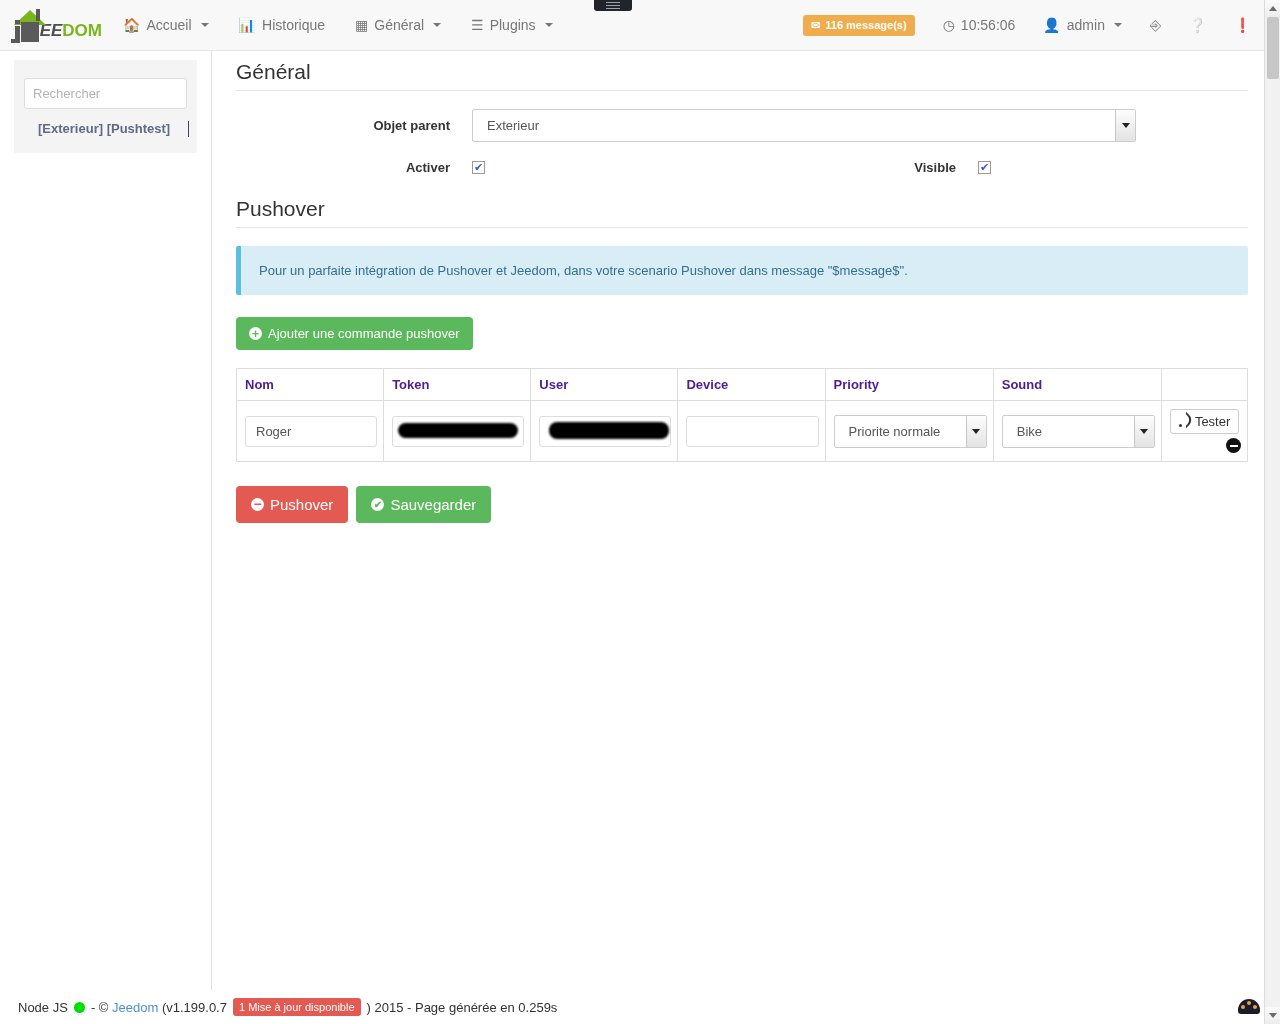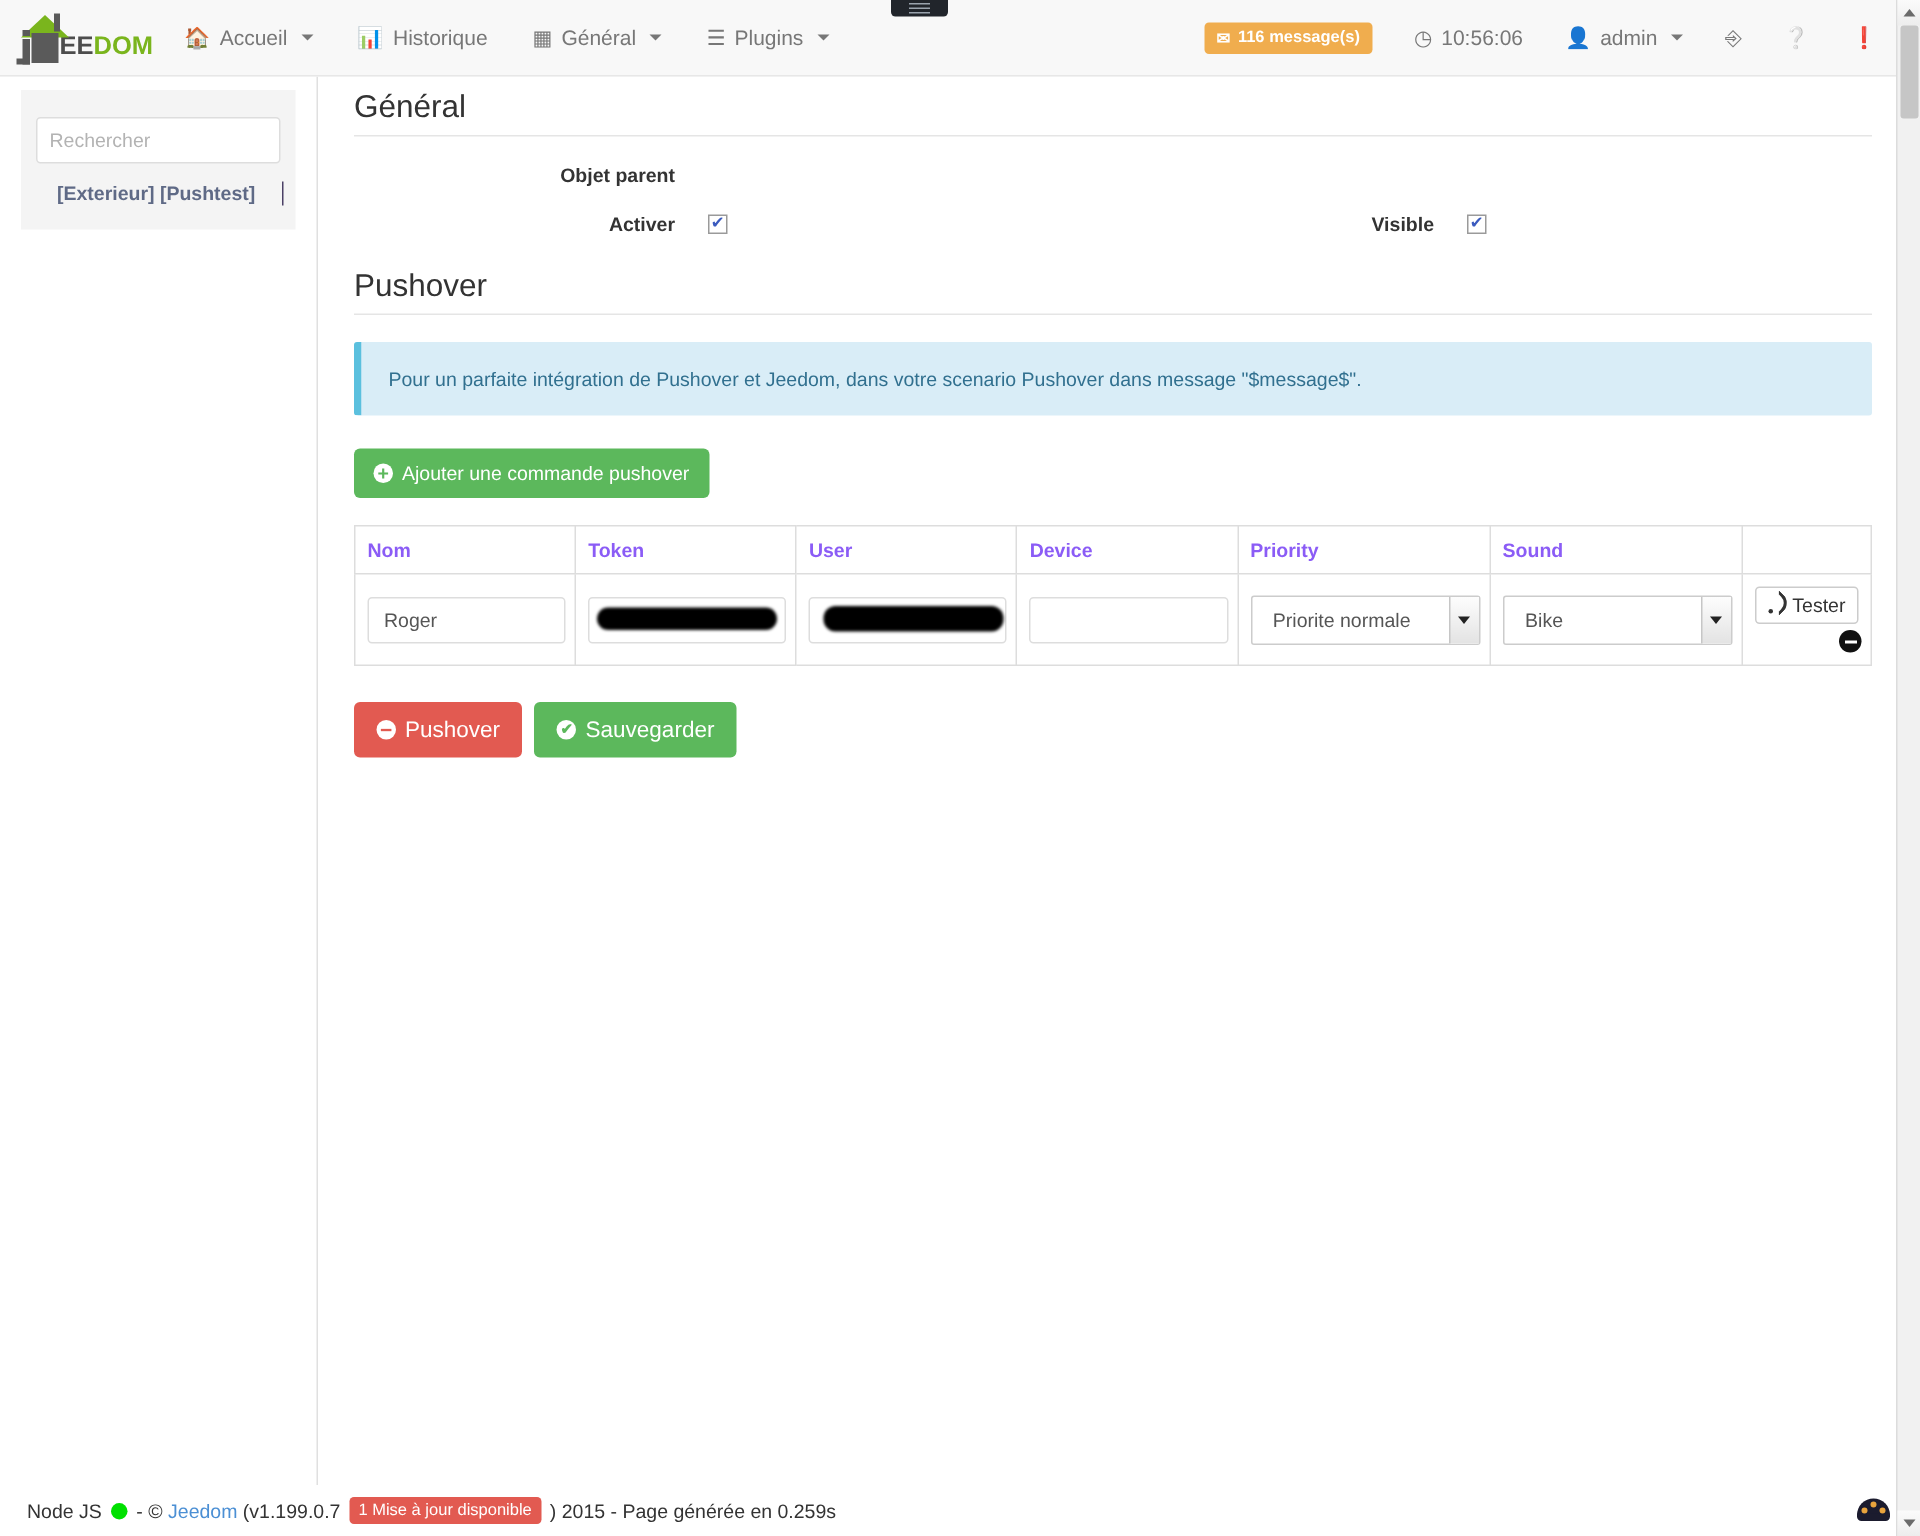--- a/index.html
+++ b/index.html
@@ -37,21 +37,21 @@
   .brand .chimney { position:absolute; left:26px; top:3px; width:4px; height:12px;
     background:#5a5a5a; }
   .brand .jstem { position:absolute; left:5px; top:20px; width:5px; height:17px;
     background:#5a5a5a; }
   .brand .jhook { position:absolute; left:1px; top:33px; width:9px; height:4px;
     background:#5a5a5a; }
   .brand .dot { position:absolute; left:5px; top:14px; width:5px; height:4px;
     background:#5a5a5a; }
   .brand .word { font-size:17px; font-weight:bold; letter-spacing:0px;
     margin-left:-4px; margin-bottom:5px; }
-  .brand .word .ee { color:#4d4d4d; }
+  .brand .word .ee { color:#4d4d4d;font-style:italic; }
   .brand .word .dom { color:#7ab51d; }
 
   .nav-left { position:absolute; left:108px; top:0; height:50px; display:flex;
     align-items:center; }
   .nav-item { display:flex; align-items:center; gap:6px; padding:0 15px;
     height:50px; color:#777; font-size:14px; cursor:pointer; }
   .caret { width:0;height:0;border-left:4px solid transparent;
     border-right:4px solid transparent;border-top:4px solid #777; margin-left:3px;}
 
   .nav-right { position:absolute; right:14px; top:0; height:50px; display:flex;
@@ -123,21 +123,21 @@
   .btn-green.big, .btn-red.big { font-size:15px; padding:10px 15px; }
   .icon-circle { width:13px; height:13px; border-radius:50%; background:#fff;
     display:inline-flex; align-items:center; justify-content:center; flex:0 0 auto; }
   .icon-circle i { font-style:normal; line-height:1; }
   .ic-plus  { color:#5cb85c; font-size:13px; font-weight:bold; }
   .ic-minus { color:#e25a51; font-size:14px; font-weight:bold; margin-top:-2px;}
   .ic-check { color:#5cb85c; font-size:10px; font-weight:bold; }
 
   
   table.cmd { border-collapse:collapse; width:1012px; margin-top:18px; }
-  table.cmd th { text-align:left; font-size:13px; font-weight:bold; color:#8b5cf6;
+  table.cmd th { text-align:left; font-size:13px; font-weight:bold; color:#4c1d95;
     padding:8px 6px 8px 8px; border:1px solid #ddd; background:#fff; }
   table.cmd td { border:1px solid #ddd; padding:8px 6px 8px 8px; vertical-align:middle; }
   table.cmd td .txt-input { width:100%; }
   .col-nom{width:147px;} .col-token{width:147px;} .col-user{width:147px;}
   .col-device{width:147px;} .col-priority{width:168px;} .col-sound{width:168px;}
   .col-act{width:86px;}
   .redacted { position:relative; }
   .redacted .mark { position:absolute; left:6px; right:6px; top:7px; height:15px;
     background:#000; border-radius:8px; filter:blur(1px); }
   .redacted .mark.b { left:10px; right:2px; top:6px; height:17px; }
@@ -275,20 +275,24 @@
   </div>
 </div>
 
 <div class="main">
 
   <div class="legend">Général</div>
 
 
   <div class="form-row">
     <div class="ctrl-label">Objet parent</div>
+    <div class="sel-wrap" id="objet-parent">
+      <div class="sel-box">Exterieur</div>
+      <div class="sel-arrow"></div>
+    </div>
   </div>
 
   <div class="form-row row-checks">
     <div class="half">
       <div class="ctrl-label">Activer</div>
       <span class="cb checked"></span>
     </div>
     <div class="half">
       <div class="ctrl-label">Visible</div>
       <span class="cb checked"></span>

